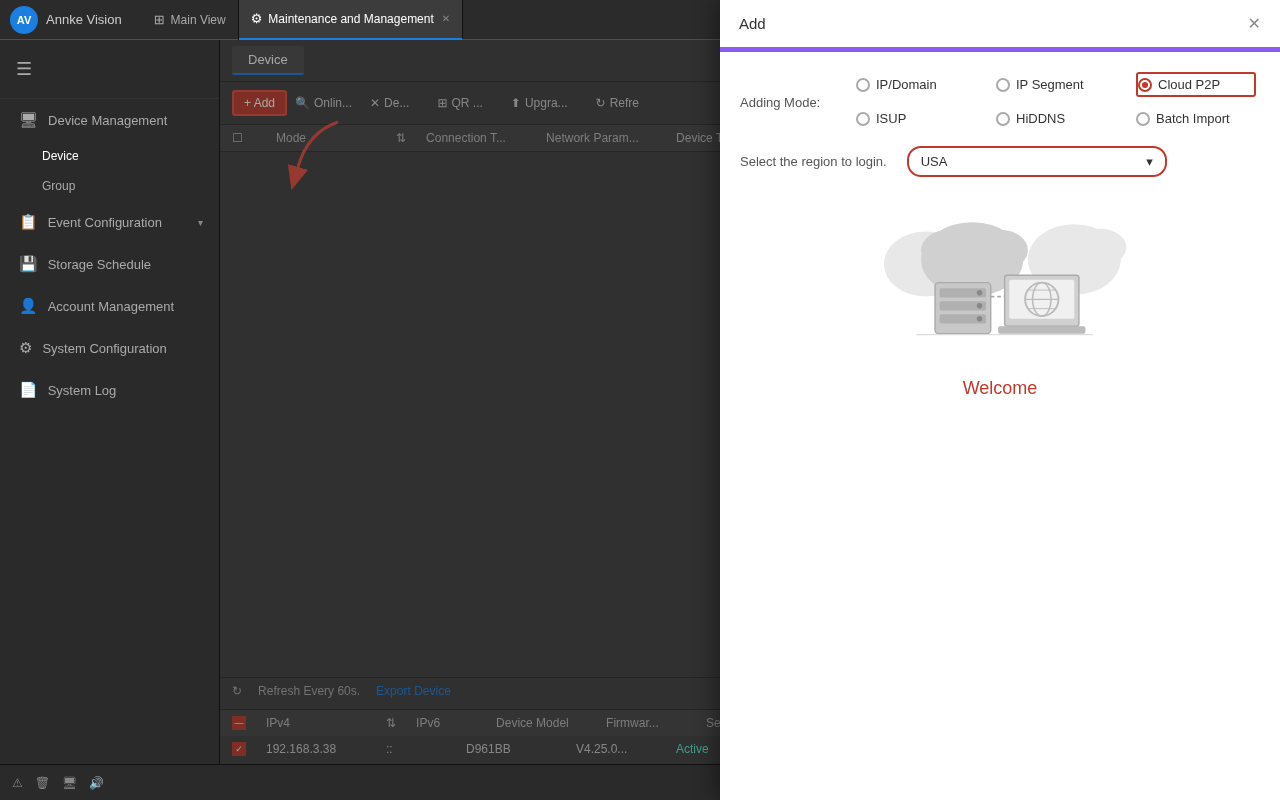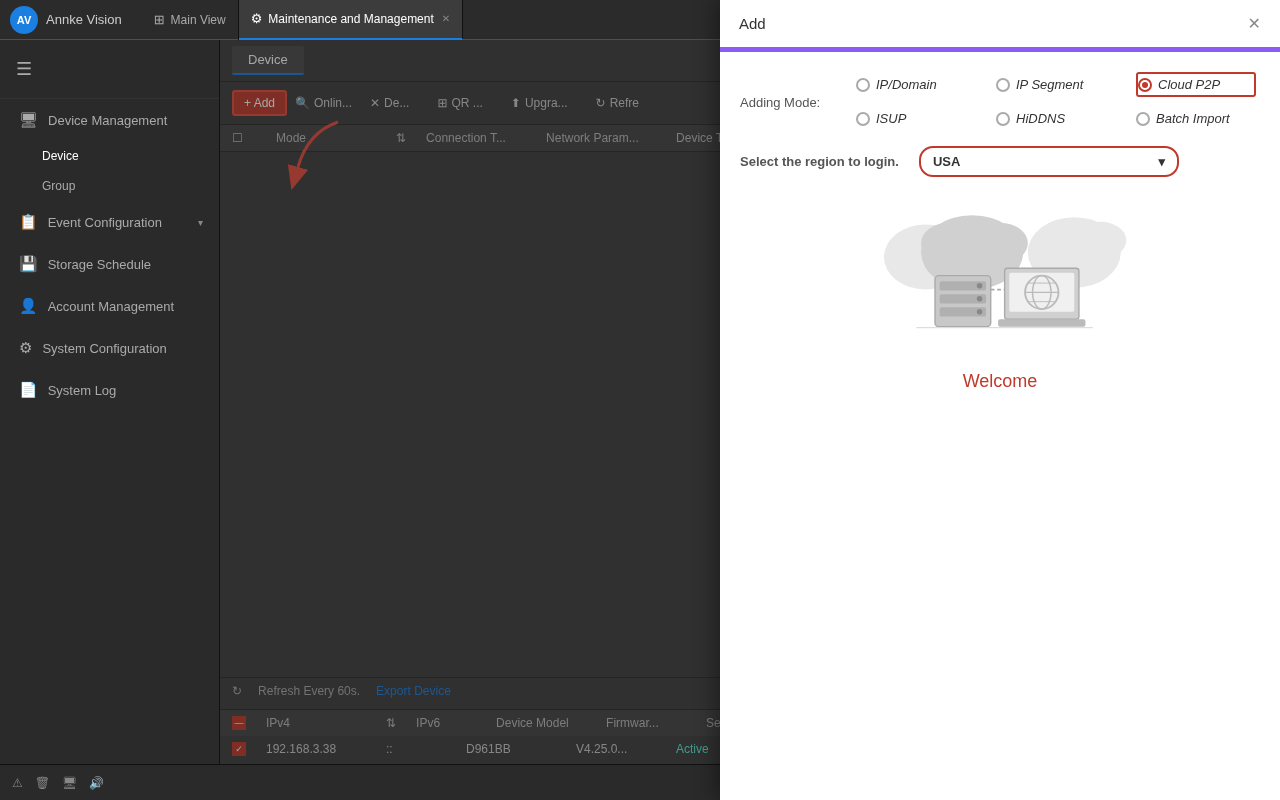--- a/index.html
+++ b/index.html
@@ -222,21 +222,21 @@
       background: #c0392b;
     }
     .radio-item.highlighted {
       border: 2px solid #c0392b;
       padding: 3px 0;
       border-radius: 3px;
     }
 
     
     .region-row {
-      display: flex; align-items: center; margin-bottom: 4px; margin-top: 10px; font-weight: bold;
+      display: flex; align-items: center; margin-bottom: 11px; margin-top: 10px;
     }
     .region-label { color: #555; font-size: 13px; margin-right: 20px; }
     .region-select {
       flex: 1;
       max-width: 260px;
       padding: 6px 12px;
       border: 2px solid #c0392b;
       border-radius: 14px;
       font-size: 13px;
       color: #333;
@@ -456,21 +456,21 @@
   <div class="dialog-overlay">
     <div class="dialog-header">
       <span class="dialog-title">Add</span>
       <span class="dialog-close">✕</span>
     </div>
 
     <div class="dialog-body">
 
       <div class="mode-row">
         <span class="mode-label">Adding Mode:</span>
-        <div style="display:flex;flex-direction:column;gap:8px;flex:1;font-style:italic;">
+        <div style="display:flex;flex-direction:column;gap:8px;flex:1;">
 
           <div class="radio-row">
             <div class="radio-item">
               <div class="radio-btn"></div>
               <span>IP/Domain</span>
             </div>
             <div class="radio-item">
               <div class="radio-btn"></div>
               <span>IP Segment</span>
             </div>

